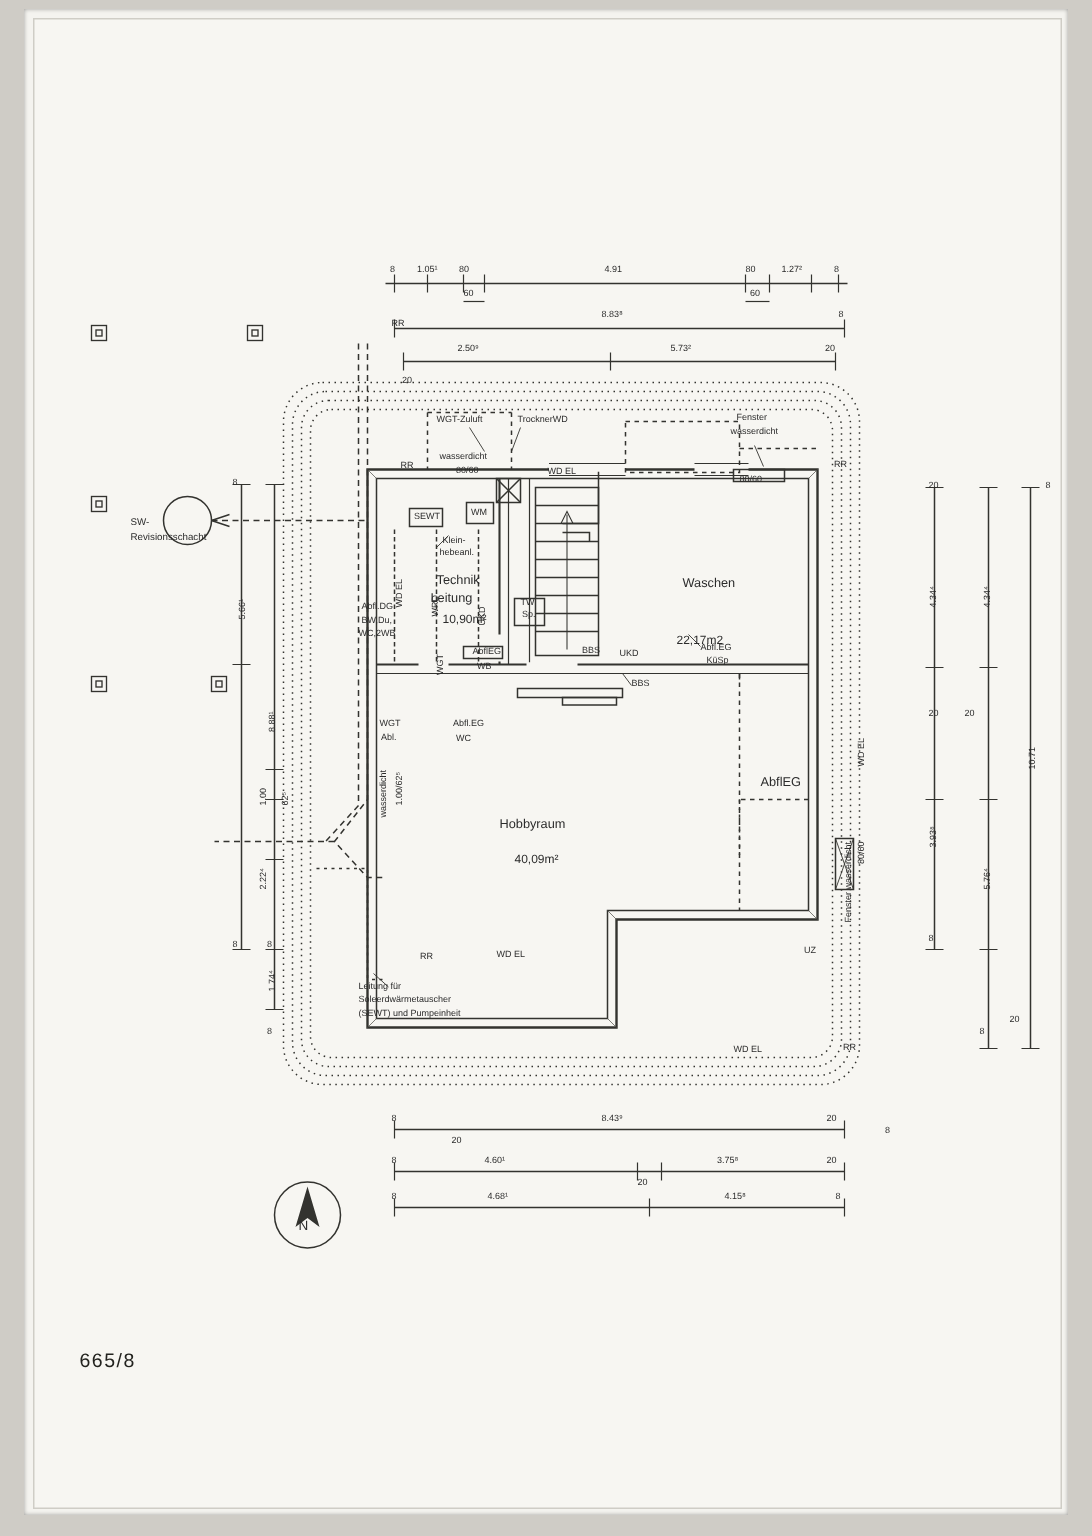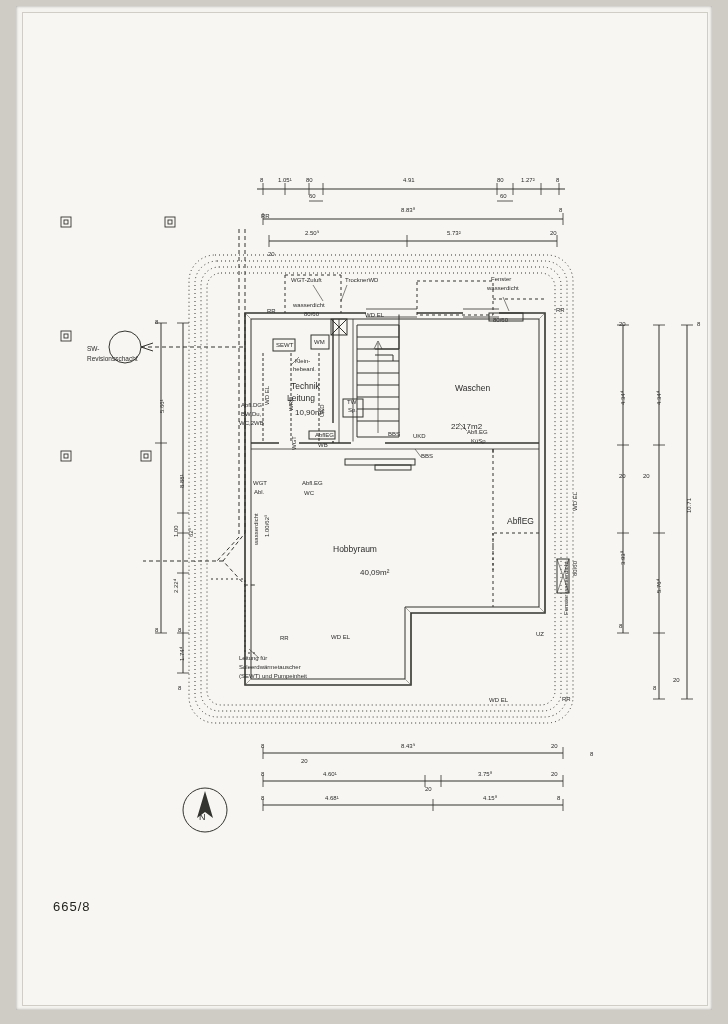--- a/index.html
+++ b/index.html
@@ -185,21 +185,21 @@
       </svg>
 
       <div class="lbl room-name b" style="left:268px;top:369px;">Technik</div>
       <div class="lbl room-name b" style="left:264px;top:381px;">Leitung</div>
       <div class="lbl room-area" style="left:272px;top:396px;">10,90m²</div>
 
       <div class="lbl room-name" style="left:432px;top:371px;">Waschen</div>
       <div class="lbl room-area" style="left:428px;top:410px;">22,17m2</div>
 
       <div class="lbl room-name" style="left:310px;top:532px;">Hobbyraum</div>
-      <div class="lbl room-area" style="left:320px;top:556px;margin-left:17px;">40,09m²</div>
+      <div class="lbl room-area" style="left:320px;top:556px;">40,09m²</div>
 
       <div class="lbl room-name" style="left:484px;top:504px;">AbflEG</div>
 
       <div class="lbl s65" style="left:64px;top:333px;">SW-</div>
       <div class="lbl s65" style="left:64px;top:343px;">Revisionsschacht</div>
       <div class="lbl s6" style="left:268px;top:264px;">WGT-Zuluft</div>
       <div class="lbl s6" style="left:322px;top:264px;">TrocknerWD</div>
       <div class="lbl s6" style="left:468px;top:263px;">Fenster</div>
       <div class="lbl s6" style="left:464px;top:272px;">wasserdicht</div>
       <div class="lbl s6" style="left:270px;top:289px;">wasserdicht</div>

